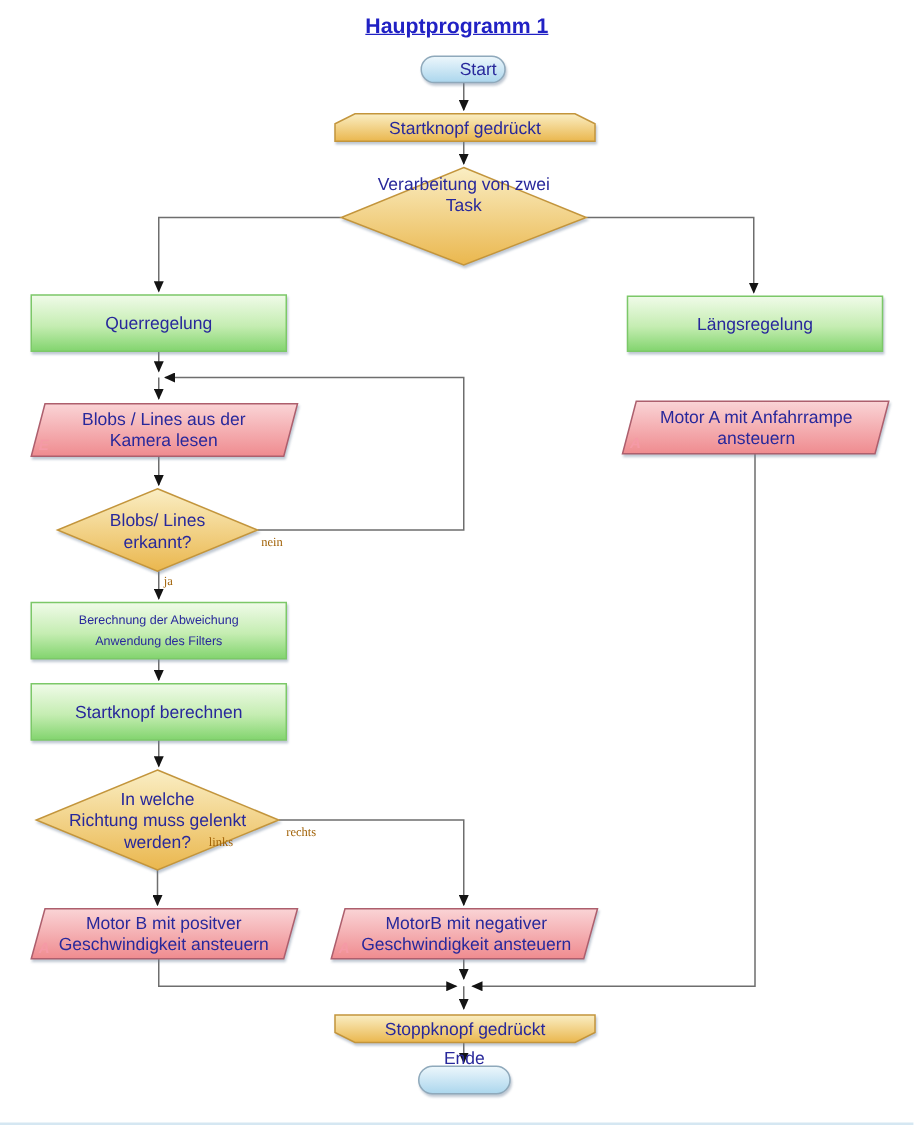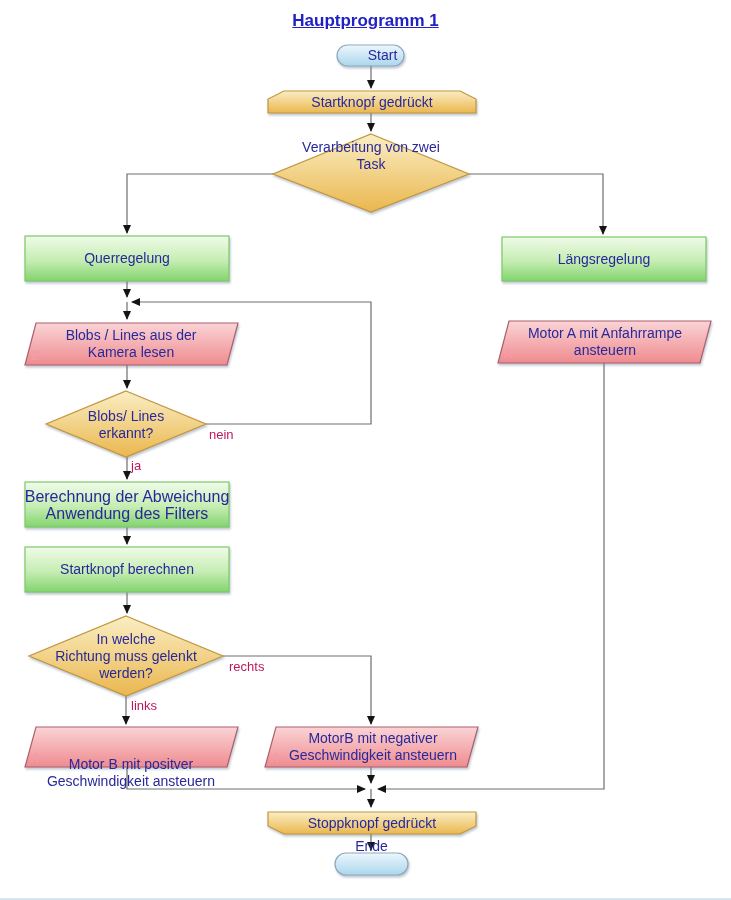--- a/index.html
+++ b/index.html
@@ -12,23 +12,23 @@
     font-size:17px;font-weight:bold;color:#2121c4;text-decoration:underline;
   }
   svg.canvas{position:absolute;left:0;top:0;}
   .shape{filter:drop-shadow(1.5px 2px 1px rgba(110,130,155,0.45));}
   .edge{stroke:#6e6e6e;stroke-width:1.2;fill:none;}
   .nlabel{
     position:absolute;display:flex;align-items:center;justify-content:center;
     text-align:center;color:#28289b;font-size:14px;line-height:17px;
     white-space:pre-line;pointer-events:none;
   }
-  .small-node{font-size:16px;}
+  .small-node{font-size:10px;}
   .elabel{
-    position:absolute;color:#be185d;font-size:13px;line-height:14px;
+    position:absolute;color:#a16207;font-size:10px;line-height:14px;font-family:Liberation Serif, serif;
   }
   .iomark{
     position:absolute;color:#f59aa6;font-size:12px;font-weight:bold;font-style:italic;
   }
   .bottom-rule{
     position:absolute;left:0;right:0;bottom:0;height:2px;background:#d5e7f2;
   }
 </style>
 </head>
 <body>
@@ -112,31 +112,31 @@
   <div class="nlabel" style="left:504px;top:321px;width:202px;height:42px;">Motor A mit Anfahrrampe
 ansteuern</div>
   <div class="nlabel" style="left:46px;top:402px;width:160px;height:45px;">Blobs/ Lines
 erkannt?</div>
   <div class="nlabel small-node" style="left:20px;top:482px;width:214px;height:45px;">Berechnung der Abweichung
 Anwendung des Filters</div>
   <div class="nlabel" style="left:25px;top:547px;width:204px;height:45px;">Startknopf berechnen</div>
   <div class="nlabel" style="left:29px;top:632px;width:194px;height:48px;">In welche
 Richtung muss gelenkt
 werden?</div>
-  <div class="nlabel" style="left:28px;top:753px;width:206px;height:40px;">Motor B mit positver
+  <div class="nlabel" style="left:28px;top:727px;width:206px;height:40px;">Motor B mit positver
 Geschwindigkeit ansteuern</div>
   <div class="nlabel" style="left:270px;top:727px;width:206px;height:40px;">MotorB mit negativer
 Geschwindigkeit ansteuern</div>
   <div class="nlabel" style="left:268px;top:812px;width:208px;height:22px;">Stoppknopf gedrückt</div>
   <div class="nlabel" style="left:335px;top:835px;width:73px;height:22px;">Ende</div>
 
   <div class="elabel" style="left:209px;top:428px;">nein</div>
   <div class="elabel" style="left:131px;top:459px;">ja</div>
   <div class="elabel" style="left:229px;top:660px;">rechts</div>
-  <div class="elabel" style="left:131px;top:699px;">links</div>
+  <div class="elabel" style="left:131px;top:668px;padding-left:36px;">links</div>
 
   <div class="iomark" style="left:31px;top:349px;">E</div>
   <div class="iomark" style="left:504px;top:347px;">A</div>
   <div class="iomark" style="left:31px;top:751px;">A</div>
   <div class="iomark" style="left:271px;top:751px;">A</div>
 
   <div class="bottom-rule"></div>
 </div>
 
 </body></html>

